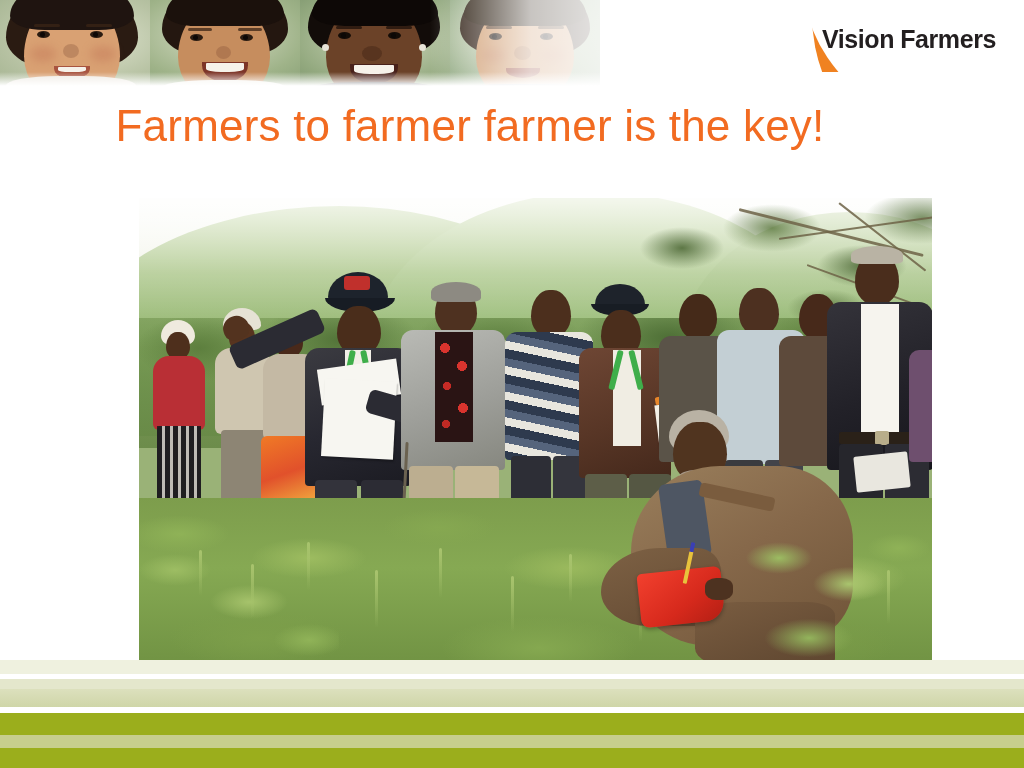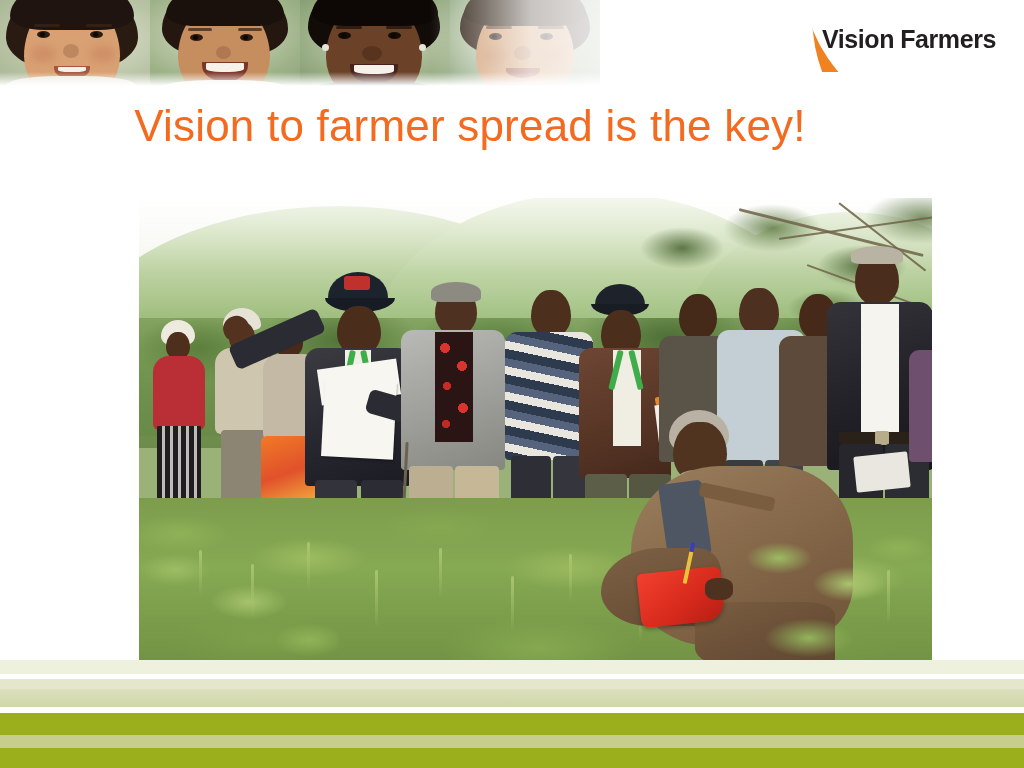--- a/index.html
+++ b/index.html
@@ -410,21 +410,21 @@
     <div class="wv-swoosh"></div>
     <div class="wv-swoosh-inner"></div>
     <svg class="wv-star" viewBox="0 0 100 100">
       <path d="M50 0 C54 34 66 46 100 50 C66 54 54 66 50 100 C46 66 34 54 0 50 C34 46 46 34 50 0 Z" fill="#ffffff"></path>
     </svg>
     <div class="wv-wordmark">
       <span>Vision</span><span style="display:inline-block;width:6px;"></span><span>Farmers</span>
     </div>
   </div>
 
-  <div class="slide-title">Vision to farmer spread is the key!</div>
+  <div class="slide-title">Farmers to farmer farmer is the key!</div>
 
   <div class="photo-frame">
 
     <div class="ph sky"></div>
     <div class="ph hill-a"></div>
     <div class="ph hill-b"></div>
     <div class="ph hill-c"></div>
     <div class="ph hill-haze"></div>
     <div class="ph bushline"></div>
 

